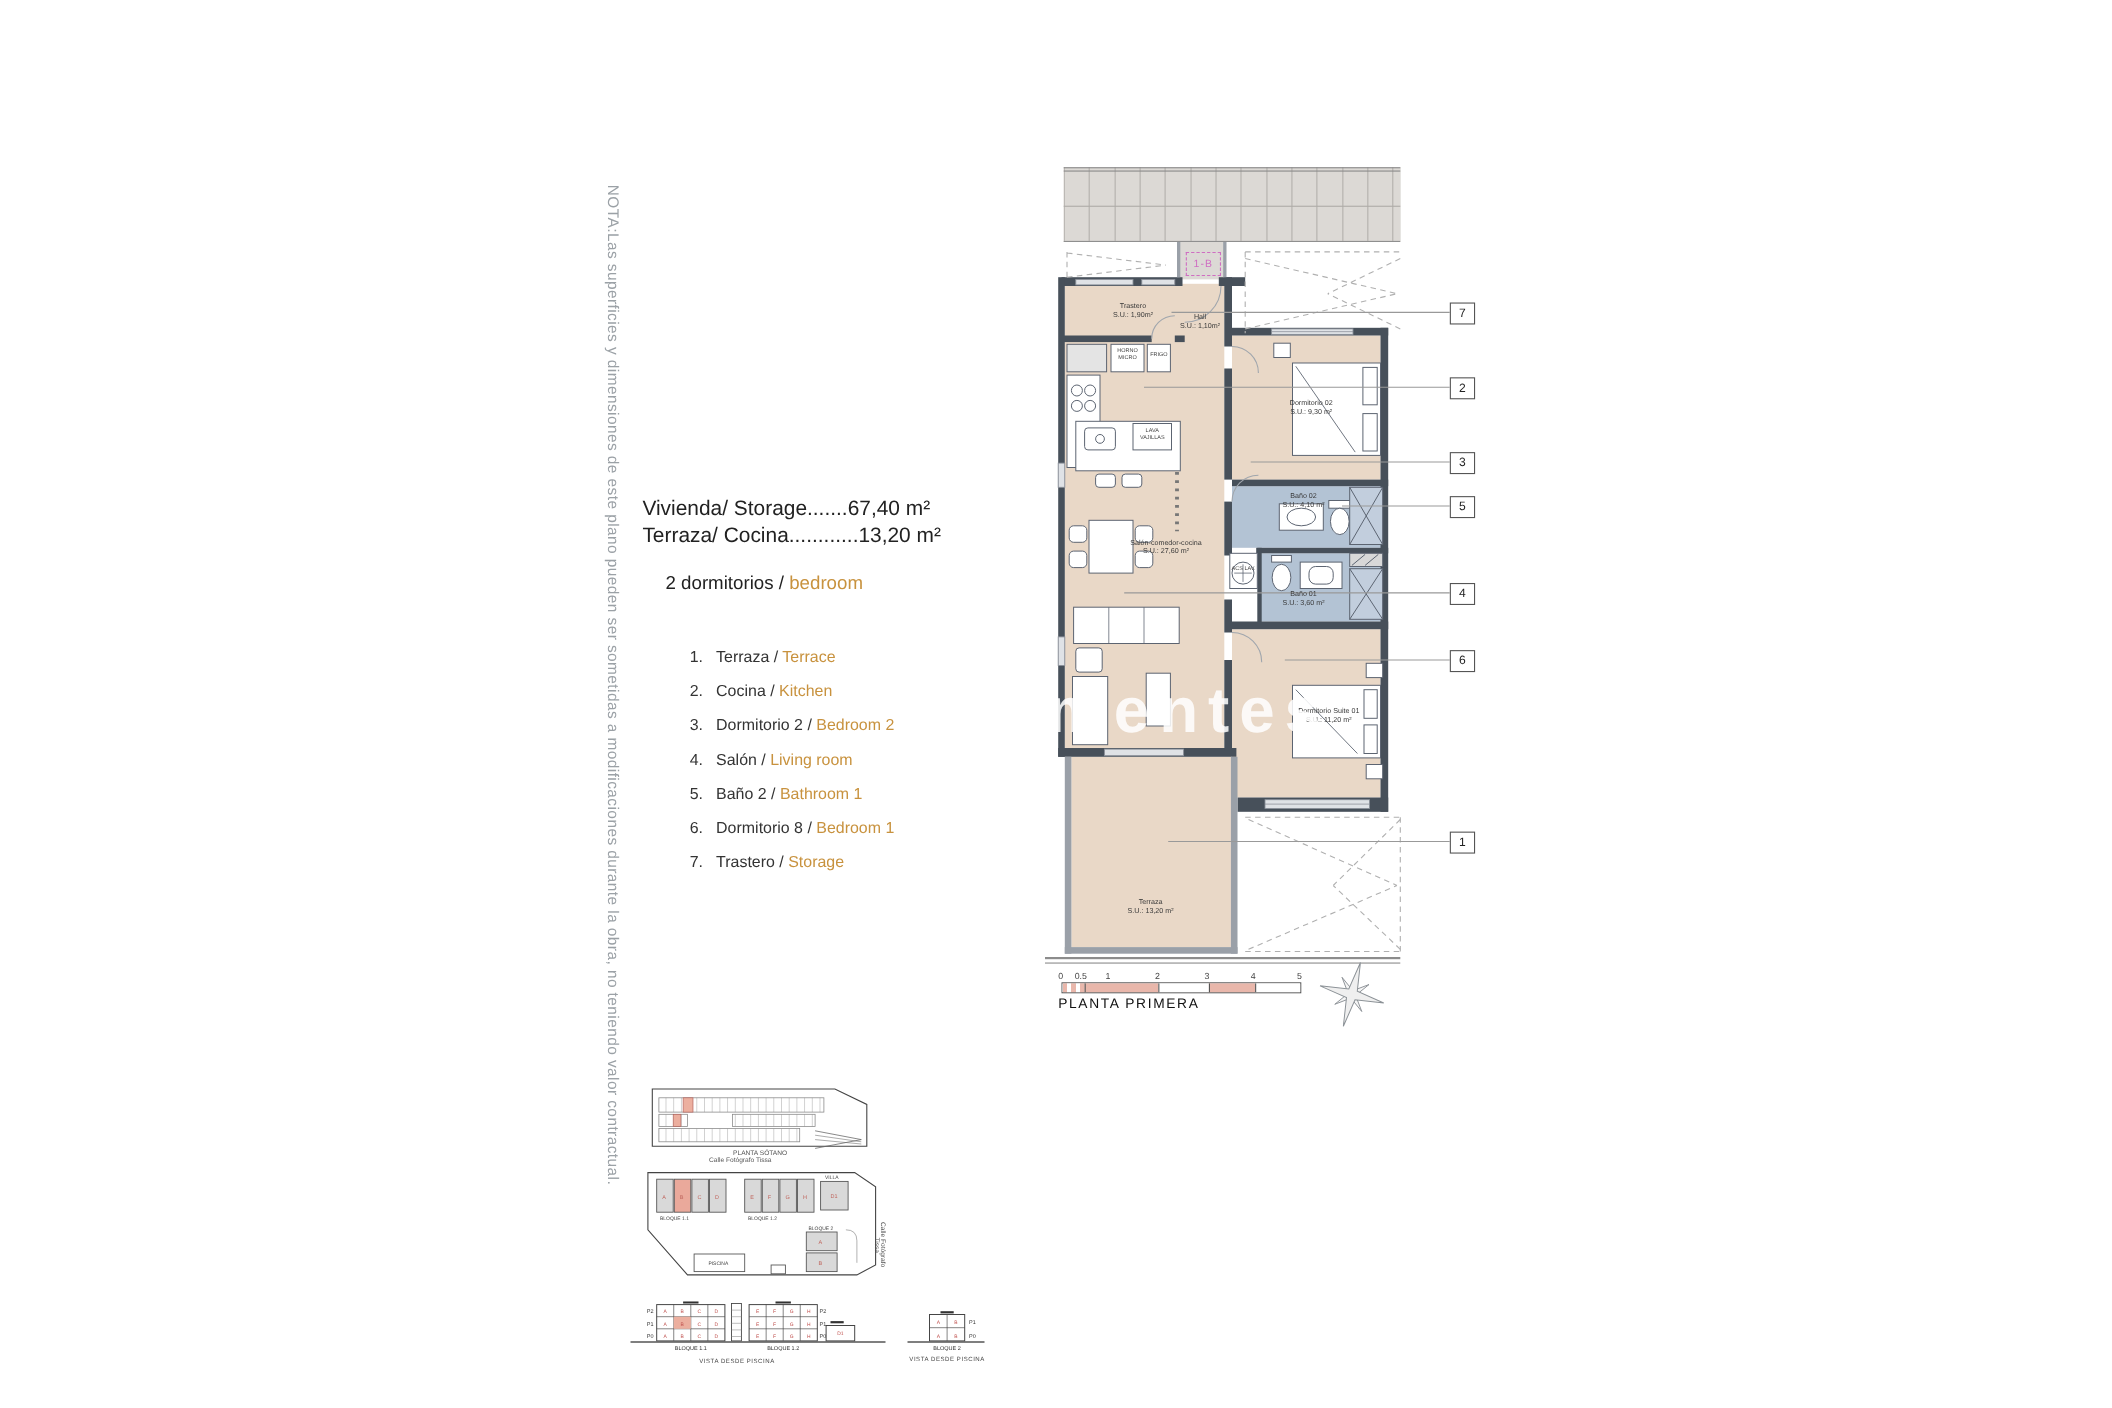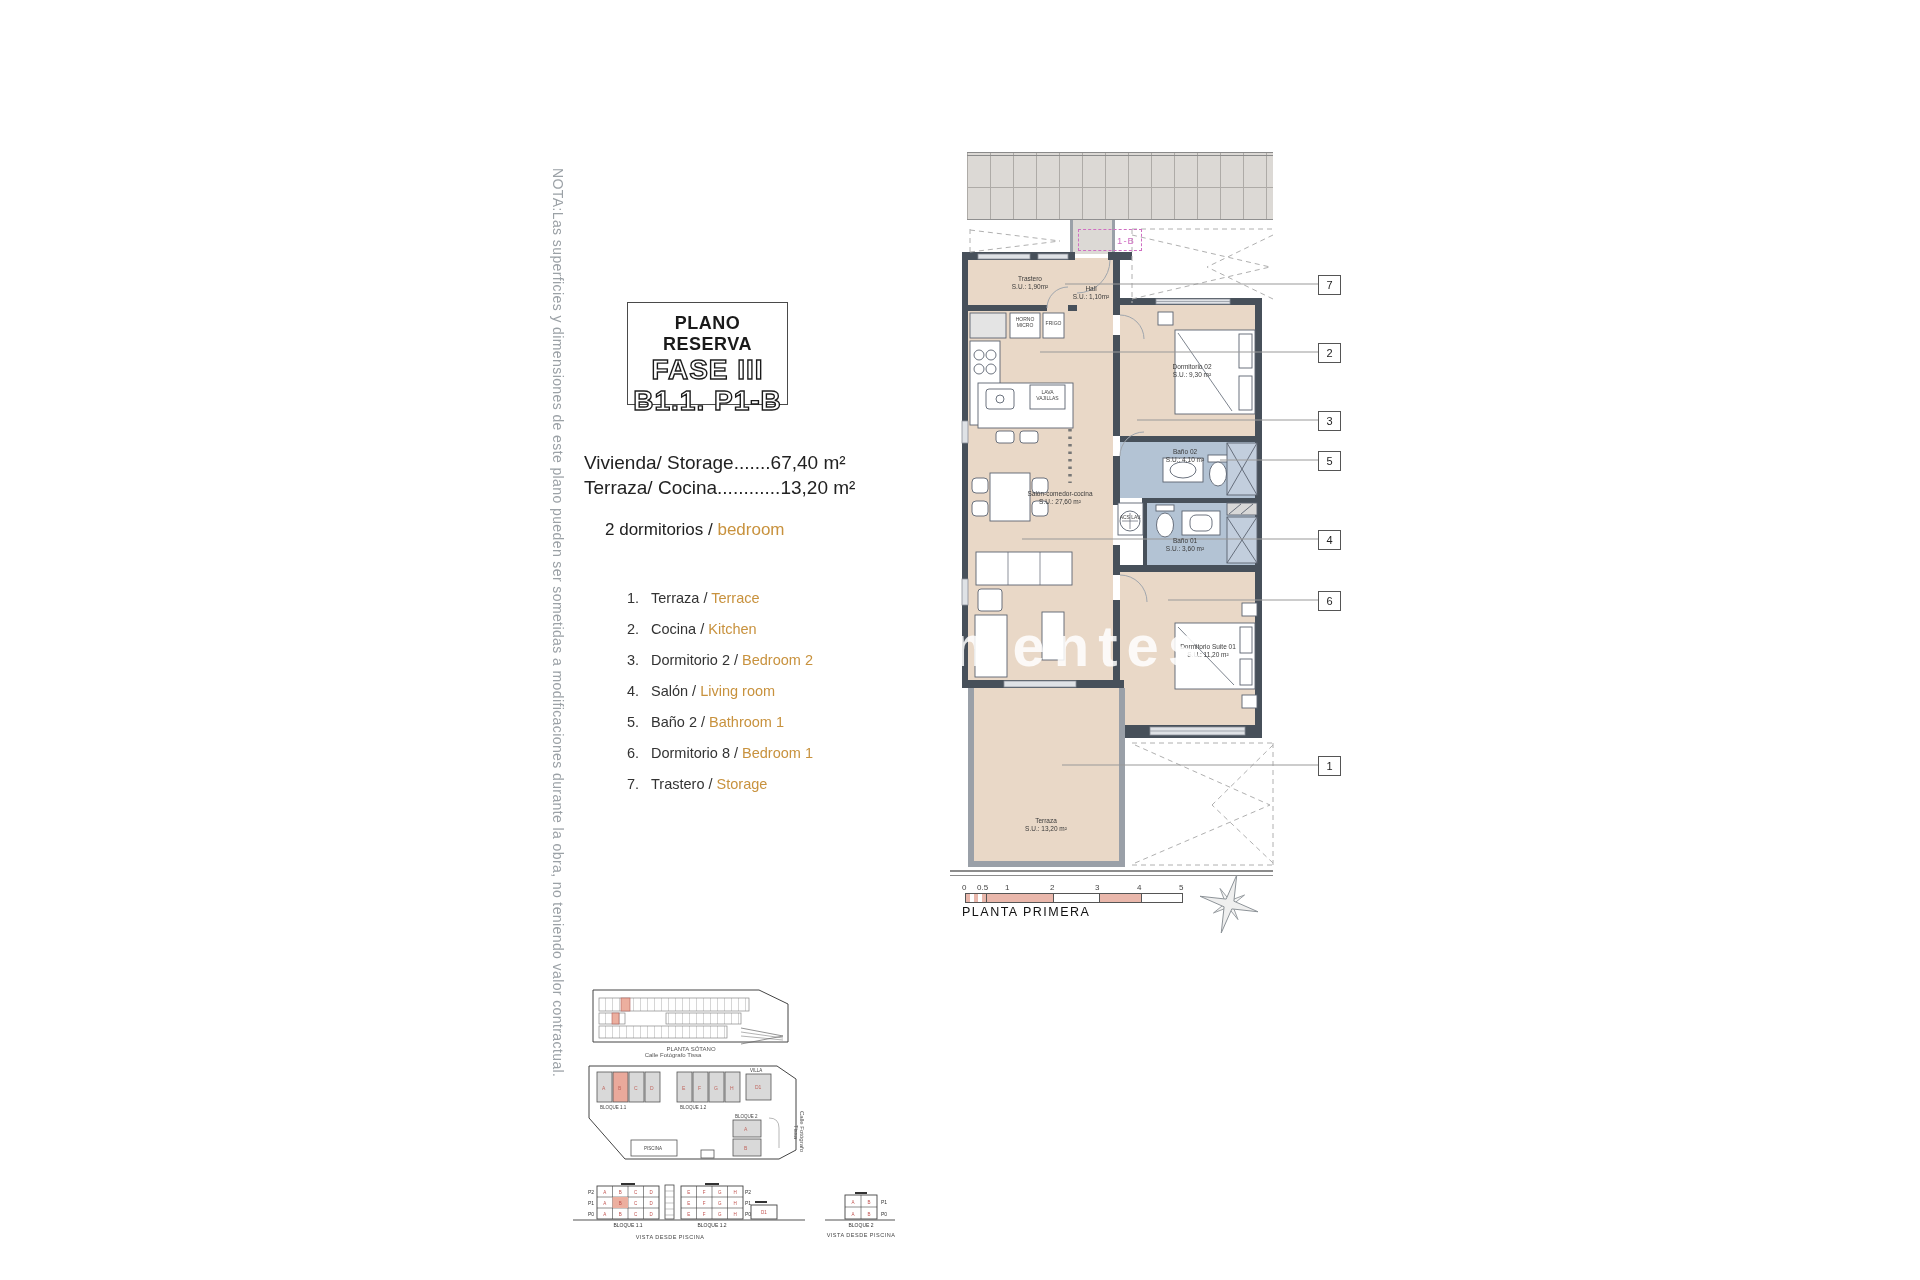--- a/index.html
+++ b/index.html
@@ -27,21 +27,21 @@
   #plan{position:absolute;left:960px;top:145px;width:400px;height:790px;}
   .fill{position:absolute;}
   .beige{background:#e9d8c7;}
   .blue{background:#b3c3d4;}
   .roofband{position:absolute;left:7px;top:7px;width:306px;height:68px;background:
      repeating-linear-gradient(90deg,#aeaba7 0 1px,transparent 1px 23px),
      linear-gradient(#aeaba7,#aeaba7) 0 50%/100% 1px no-repeat,
      #dcd9d5;border-top:4px double #8a8a8a;border-bottom:1px solid #8f8f8f;box-sizing:border-box;}
   .entrybay{position:absolute;left:112px;top:75px;width:42px;height:34px;background:#dcd9d5;}
   .unit-tag{position:absolute;left:118px;top:84px;width:30px;height:20px;border:1px dashed #cf6ec2;
-    color:#cf6ec2;font-size:9.5px;letter-spacing:1px;display:flex;align-items:center;justify-content:center;z-index:5;padding-left:32px;}
+    color:#cf6ec2;font-size:9.5px;letter-spacing:1px;display:flex;align-items:center;justify-content:center;z-index:5;}
   .rlabel{position:absolute;font-size:6.5px;line-height:1.3;color:#3a3a3a;text-align:center;z-index:5;}
   .alabel{position:absolute;font-size:5px;line-height:1.15;color:#444;text-align:center;z-index:5;}
   .callout{position:absolute;left:358px;width:21px;height:18px;border:1px solid #555;background:#fff;
     font-size:11px;color:#222;display:flex;align-items:center;justify-content:center;z-index:6;}
   .dbl-line{position:absolute;left:-10px;top:725px;width:323px;height:3px;
     border-top:2px solid #8c8c8c;border-bottom:1px solid #8c8c8c;}
   .scale-num{position:absolute;top:738px;font-size:8px;color:#444;z-index:5;}
   .scalebar{position:absolute;left:5px;top:748px;width:218px;height:10px;border:1px solid #555;box-sizing:border-box;display:flex;}
   .scalebar .seg{height:100%;}
   .planta{position:absolute;left:2px;top:760px;font-size:12.5px;letter-spacing:1.5px;color:#111;font-weight:500;z-index:5;}
@@ -51,25 +51,20 @@
   .tiny-label{position:absolute;font-size:6px;color:#555;text-align:center;}
   svg text{font-family:"Liberation Sans",sans-serif;}
 </style>
 </head>
 <body>
 
 <div id="page">
 
   <div class="note-vert">NOTA:Las superficies y dimensiones de este plano pueden ser sometidas a modificaciones durante la obra, no teniendo valor contractual.</div>
 
-  <div class="title-box">
-    <div class="title-header">PLANO RESERVA</div>
-    <div class="hollow">FASE III</div>
-    <div class="hollow">B1.1. P1-B</div>
-  </div>
 
   <div class="summary">
     <div>Vivienda/ Storage.......67,40 m²</div>
     <div>Terraza/ Cocina............13,20 m²</div>
   </div>
   <div class="bedrooms">
     <span>2 dormitorios /</span>
     <span class="orange">bedroom</span>
   </div>
 

